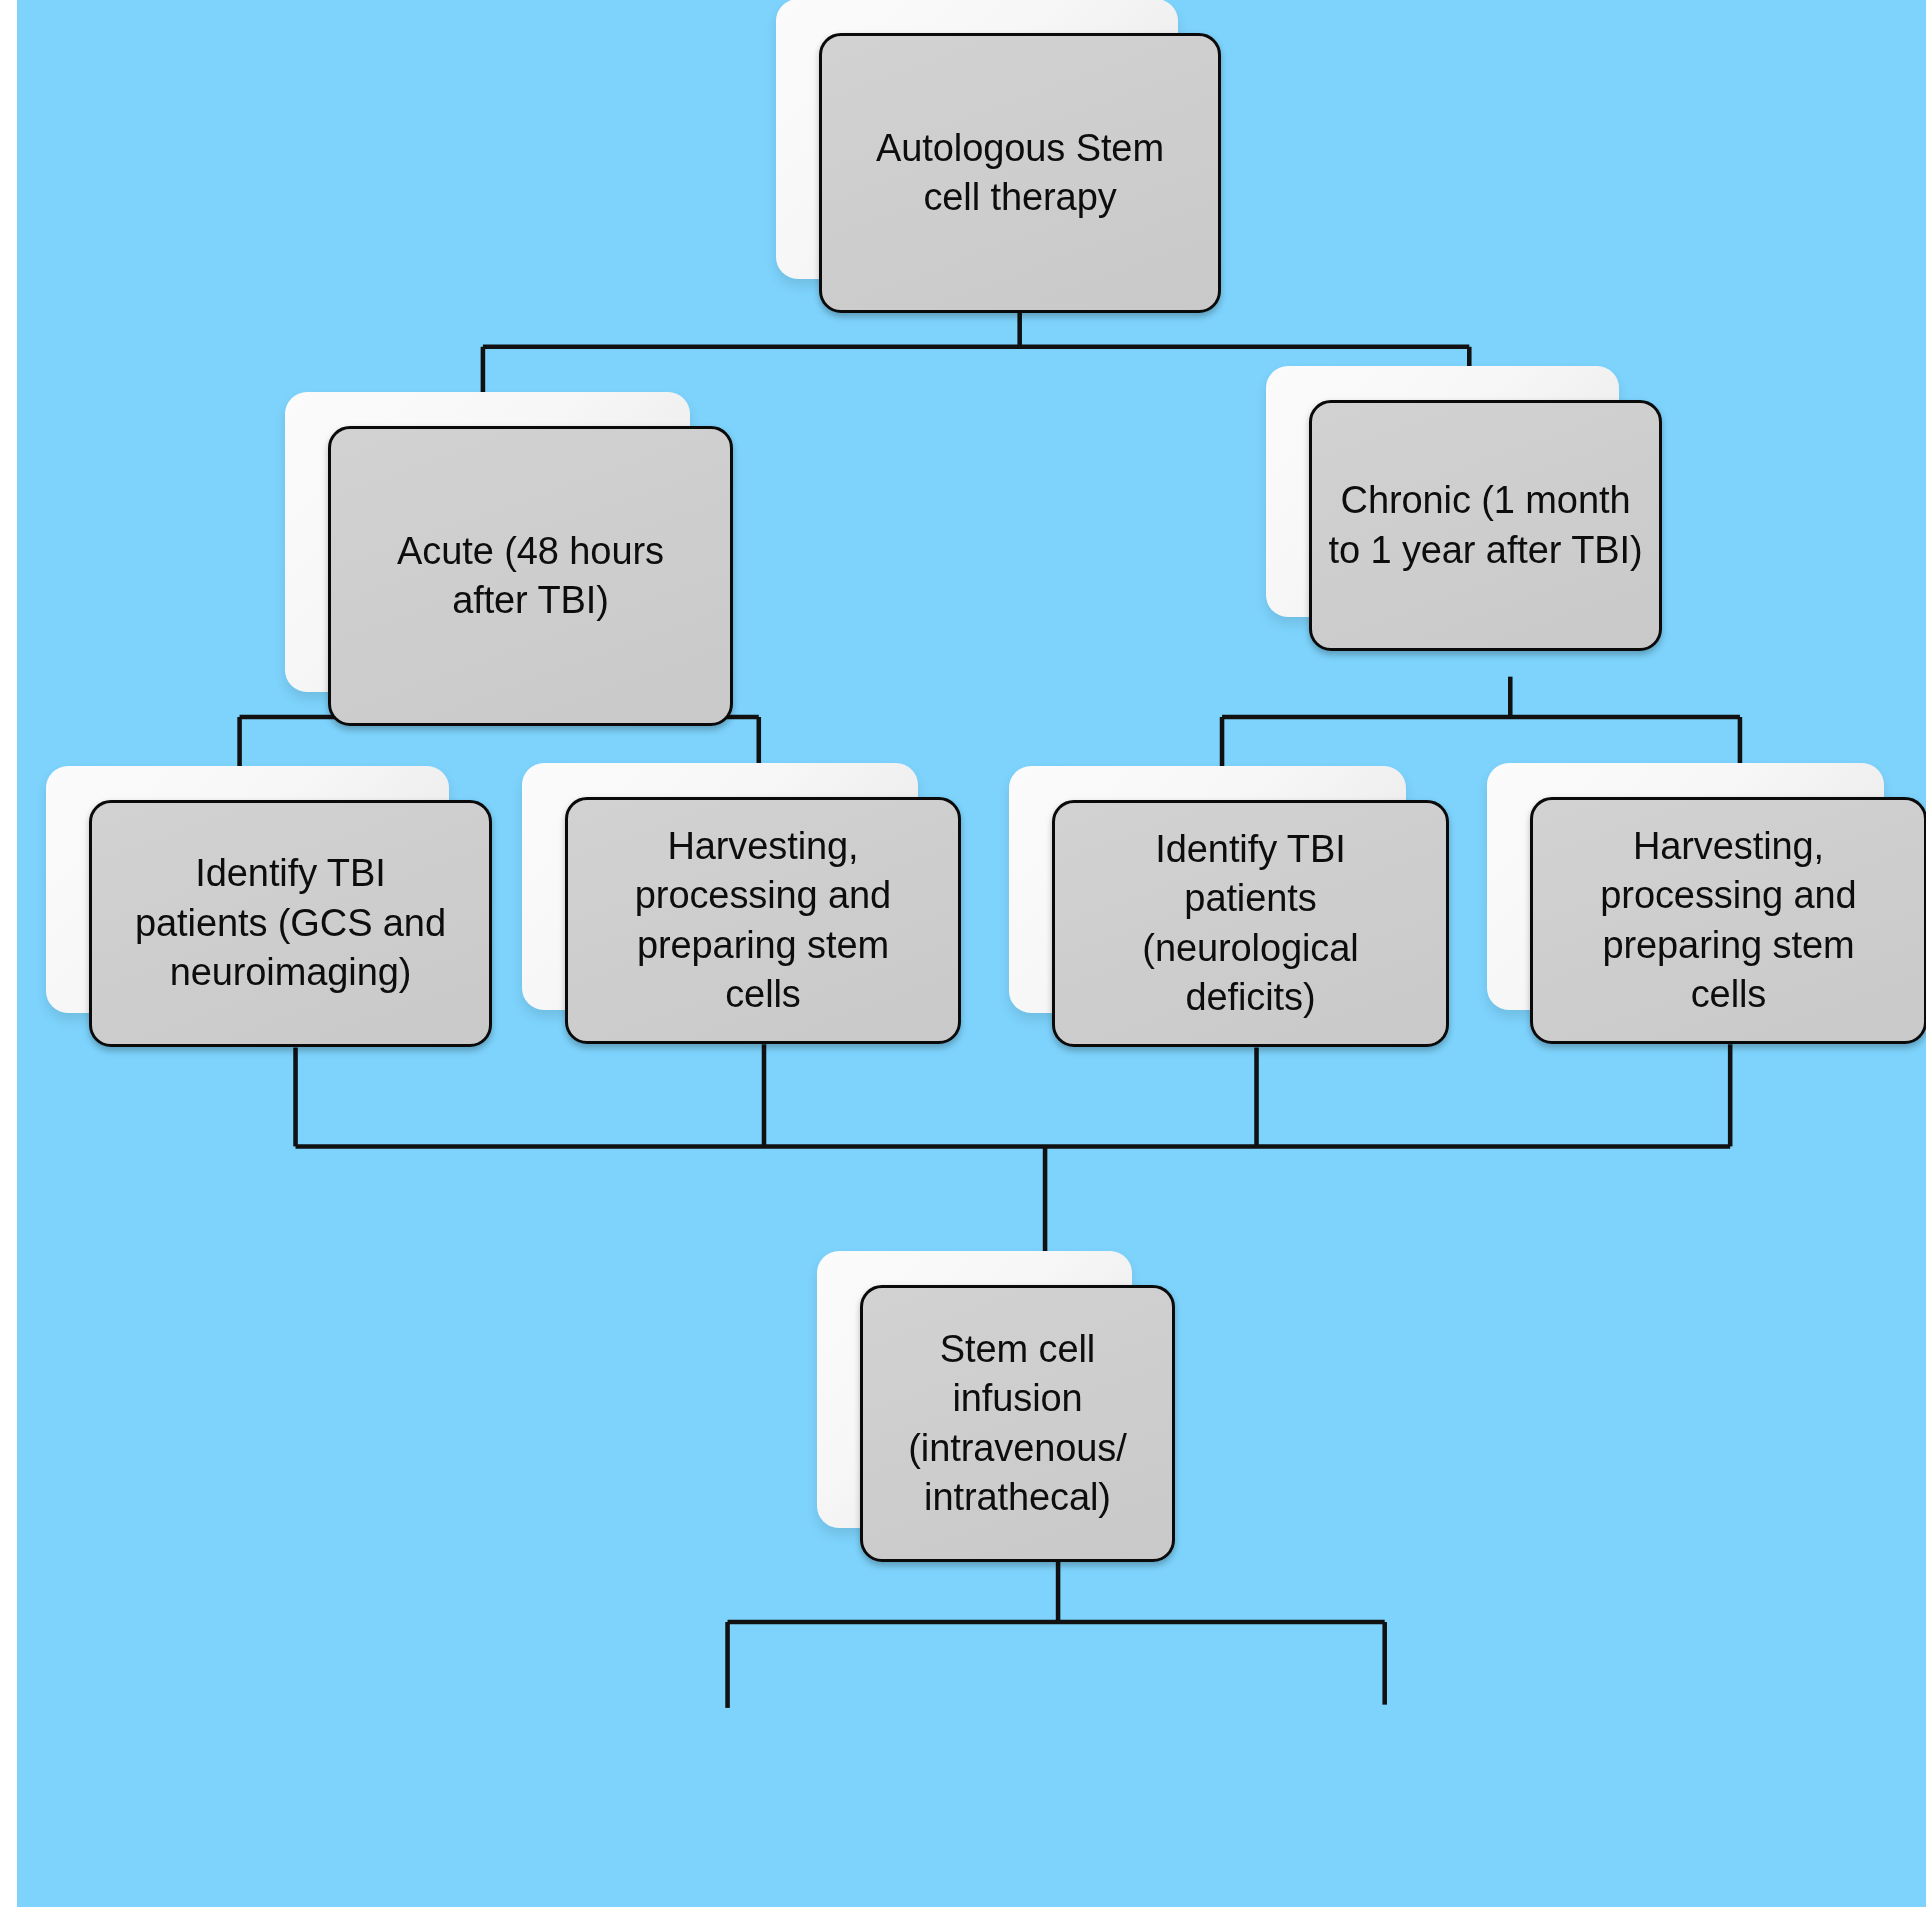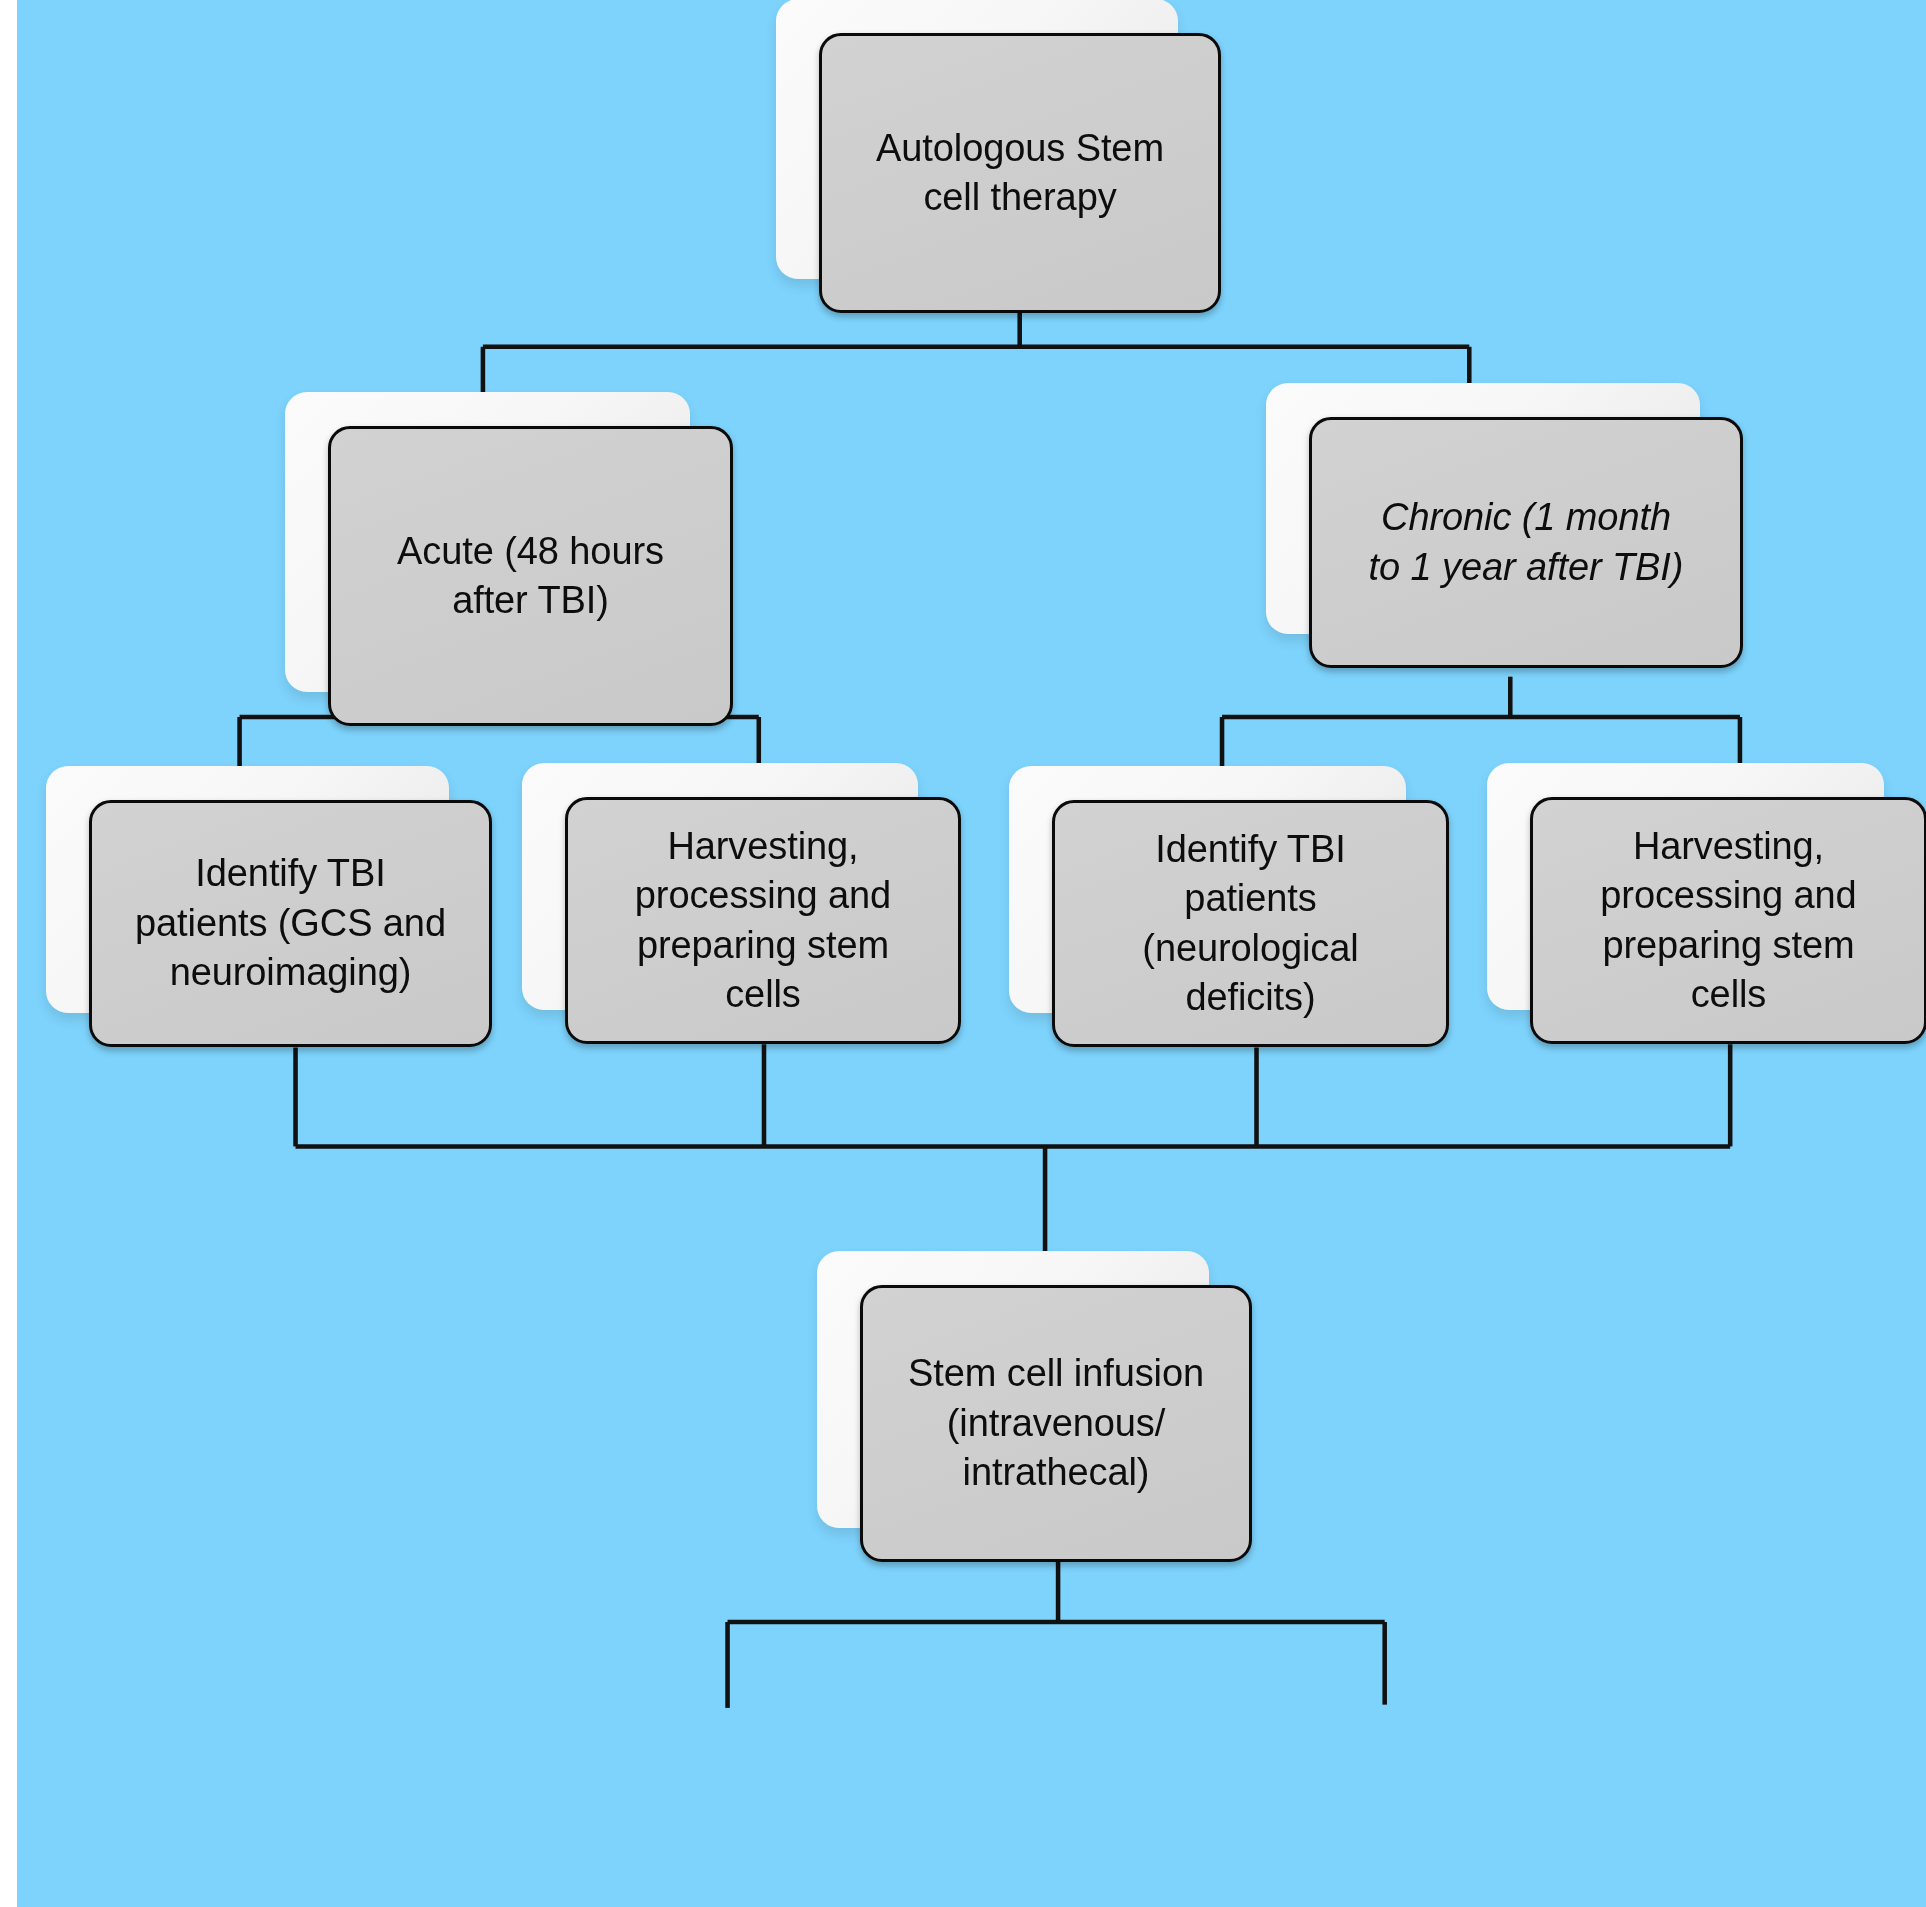--- a/index.html
+++ b/index.html
@@ -120,21 +120,21 @@
   </div>
 
   <div class="node" style="left:311px; top:426px; width:405px; height:300px;">
     <div class="ghost"></div>
     <div class="box">
       <span class="label">Acute (48 hours
 after TBI)</span>
     </div>
   </div>
 
-  <div class="node" style="left:1292px; top:417px; width:434px; height:251px;font-style:italic;">
+  <div class="node" style="left:1292px; top:400px; width:353px; height:251px;">
     <div class="ghost"></div>
     <div class="box">
       <span class="label">Chronic (1 month
 to 1 year after TBI)</span>
     </div>
   </div>
 
   <div class="node" style="left:72px; top:800px; width:403px; height:247px;">
     <div class="ghost"></div>
     <div class="box">
@@ -167,21 +167,21 @@
   <div class="node" style="left:1513px; top:797px; width:397px; height:247px;">
     <div class="ghost"></div>
     <div class="box">
       <span class="label">Harvesting,
 processing and
 preparing stem
 cells</span>
     </div>
   </div>
 
-  <div class="node" style="left:843px; top:1285px; width:392px; height:277px;">
+  <div class="node" style="left:843px; top:1285px; width:315px; height:277px;">
     <div class="ghost"></div>
     <div class="box">
       <span class="label">Stem cell infusion
 (intravenous/
 intrathecal)</span>
     </div>
   </div>
 
 
 

